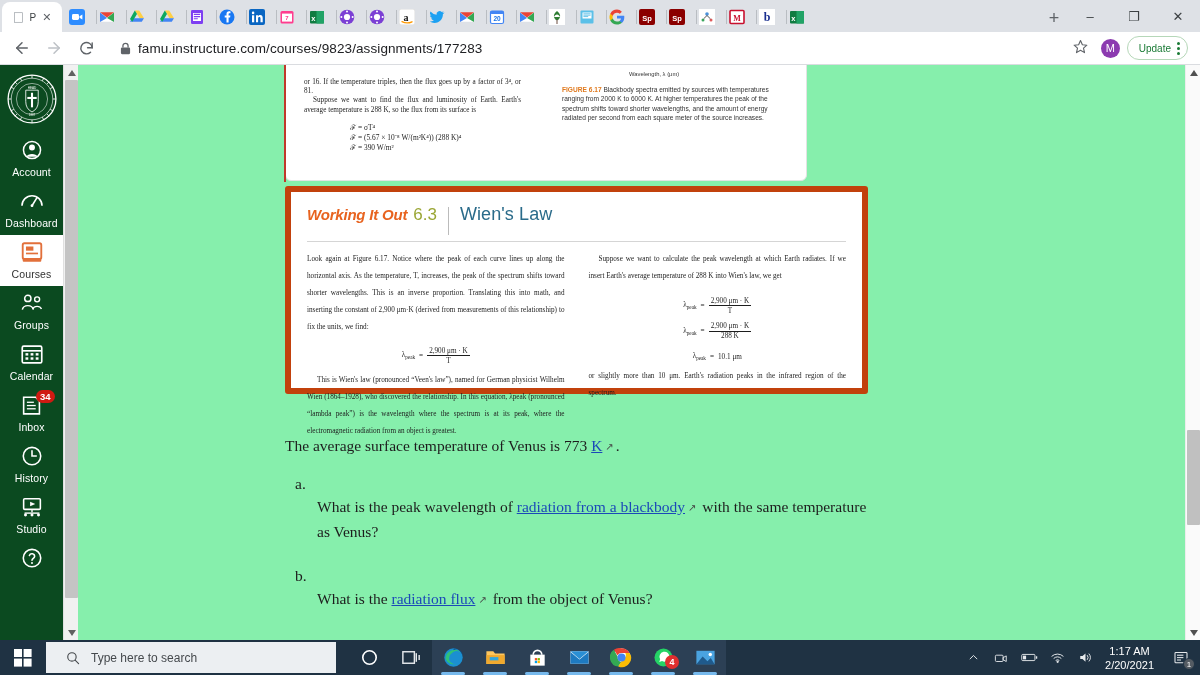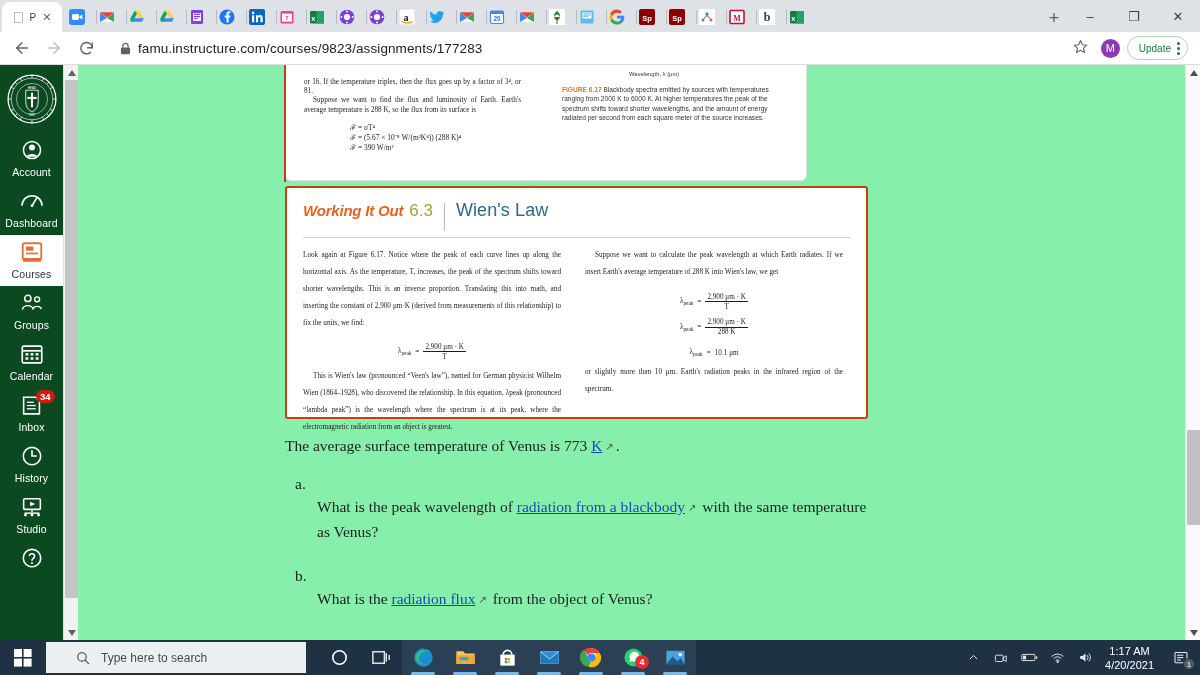--- a/index.html
+++ b/index.html
@@ -145,22 +145,22 @@
 
   
   .fig-box { position: absolute; }
   .fig-axis-lbl {
     position: absolute; font-family: "Liberation Sans", sans-serif;
     font-size: 5.6px; color: #333;
   }
 
   
   .wio-box {
-    position: absolute; left: 207px; top: 121px; width: 583px; height: 233px;
-    border: 2px solid #c2410c; border-radius: 3px; background: #fff;
+    position: absolute; left: 207px; top: 121px; width: 583px; height: 208px;
+    border: 6px solid #c2410c; border-radius: 3px; background: #fff;
     padding: 12px 16px 0 16px;
   }
   .wio-head { display: flex; align-items: baseline; height: 34px; }
   .wio-t1 {
     font-family: "Liberation Sans", sans-serif; font-style: italic;
     font-weight: 700; font-size: 15px; color: #e8631f; letter-spacing: -.2px;
   }
   .wio-num {
     font-family: "Liberation Sans", sans-serif; font-size: 17px;
     color: #9aa634; margin-left: 6px;
@@ -227,22 +227,22 @@
   
   .taskbar {
     position: absolute; bottom: 0; left: 0; width: 1200px; height: 35px;
     background: #1f3243; display: flex; align-items: center;
   }
   .start-btn {
     width: 46px; height: 35px; display: flex; align-items: center; justify-content: center;
     flex: none;
   }
   .search-box {
-    width: 260px; height: 31px; background: #eceff2; display: flex;
-    align-items: center; gap: 11px; padding-left: 30px; flex: none;
+    width: 290px; height: 31px; background: #eceff2; display: flex;
+    align-items: center; gap: 11px; padding-left: 20px; flex: none;
     margin: 2px 0 2px 0;
   }
   .search-text { font-size: 12px; color: #45494d; }
   .tb-icons { display: flex; align-items: center; height: 35px; margin-left: 12px; }
   .tb-icon {
     width: 42px; height: 35px; display: flex; align-items: center;
     justify-content: center; position: relative; flex: none;
   }
   .tb-icon.running { background: #2c4055; }
   .tb-icon .underline {
@@ -896,21 +896,21 @@
       </div>
       <div class="tray-ic">
         <svg width="15" height="13" viewBox="0 0 20 16" fill="none" stroke="#e6e9ec" stroke-width="1.25" stroke-linecap="round">
             <path d="M3 6 H6 L10 2.5 V13.5 L6 10 H3 Z" fill="#e6e9ec" stroke="none"></path>
             <path d="M12.5 5.2 A4.4 4.4 0 0 1 12.5 10.8"></path>
             <path d="M14.8 3.2 A7.6 7.6 0 0 1 14.8 12.8"></path>
           </svg>
       </div>
       <div class="clock">
         <div>1:17 AM</div>
-        <div>4/20/2021</div>
+        <div>2/20/2021</div>
       </div>
       <div class="action-center">
         <svg width="16" height="16" viewBox="0 0 20 20" fill="none" stroke="#e6e9ec" stroke-width="1.3">
             <rect x="2.5" y="3" width="15" height="13" rx="1"></rect>
             <line x1="5" y1="6.5" x2="13" y2="6.5"></line>
             <line x1="5" y1="9.5" x2="13" y2="9.5"></line>
             <line x1="5" y1="12.5" x2="10" y2="12.5"></line>
           </svg>
         <span class="ac-badge">1</span>
       </div>

